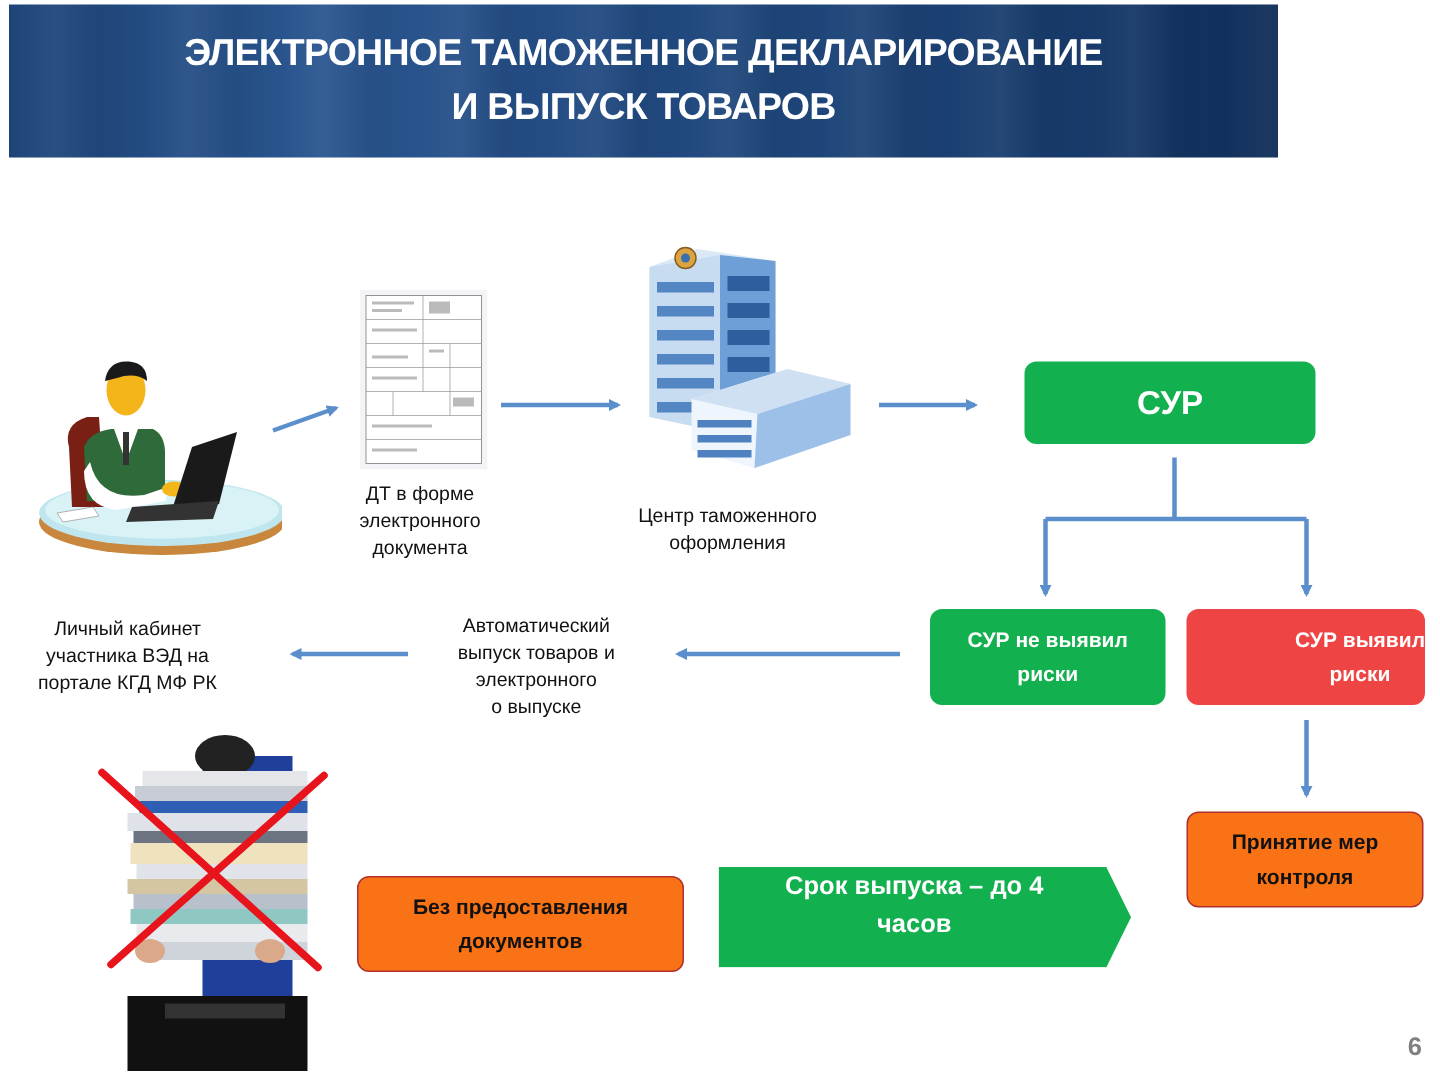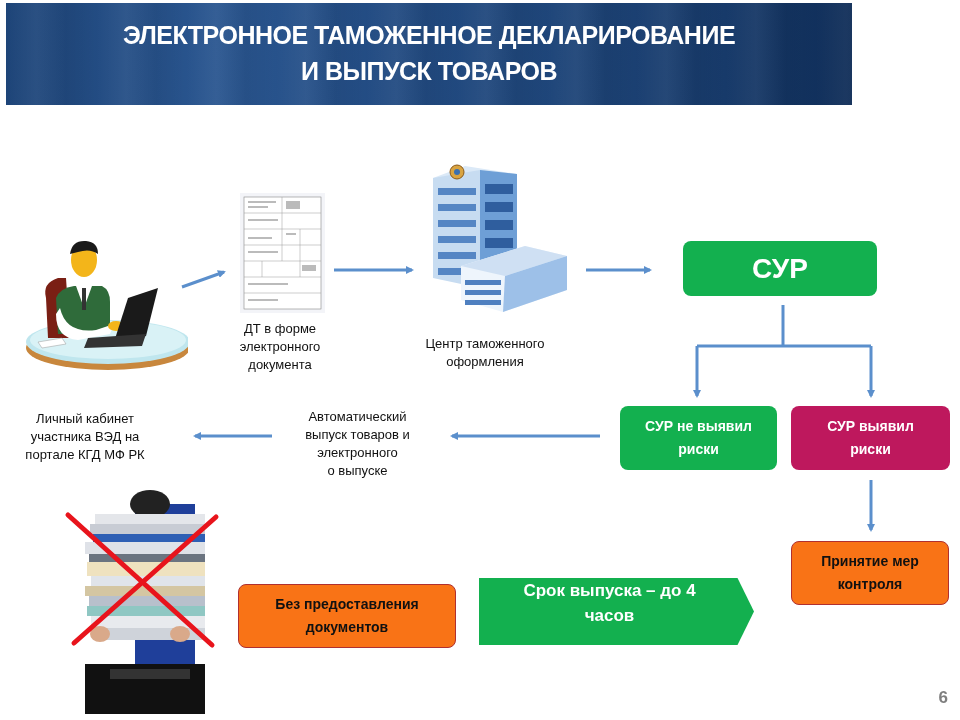--- a/index.html
+++ b/index.html
@@ -20,24 +20,24 @@
     letter-spacing: -0.5px;
   }
 
   .caption { font-size: 13px; line-height: 18px; color: #111; text-align: center; }
 
   .box {
     display: flex; align-items: center; justify-content: center; text-align: center;
     border-radius: 8px; font-weight: bold;
   }
   .green { background: #13b04f; color: #ffffff; }
-  .red { background: #be185d; color: #ffffff; }
+  .red { background: #ef4444; color: #ffffff; justify-content: flex-end; }
   .peach { background: #f97316; color: #111; border: 1.5px solid #b03030; }
 
-  .sur-main { left: 683px; top: 241px; width: 194px; height: 55px; font-size: 28px; }
+  .sur-main { left: 683px; top: 241px; width: 194px; height: 55px; font-size: 22px; }
   .sur-no { left: 620px; top: 406px; width: 157px; height: 64px; font-size: 14px; line-height: 23px; }
   .sur-yes { left: 791px; top: 406px; width: 159px; height: 64px; font-size: 14px; line-height: 23px; }
   .control { left: 791px; top: 541px; width: 158px; height: 64px; font-size: 14px; line-height: 23px; }
   .nodocs { left: 238px; top: 584px; width: 218px; height: 64px; font-size: 14px; line-height: 23px; }
 
   .deadline {
     left: 479px; top: 578px; width: 275px; height: 67px;
     background: #13b04f; color: #fff; font-weight: bold; font-size: 17px; line-height: 25px;
     clip-path: polygon(0 0, 94% 0, 100% 50%, 94% 100%, 0 100%);
     display: flex; align-items: flex-start; justify-content: center; text-align: center; padding-right: 14px;

